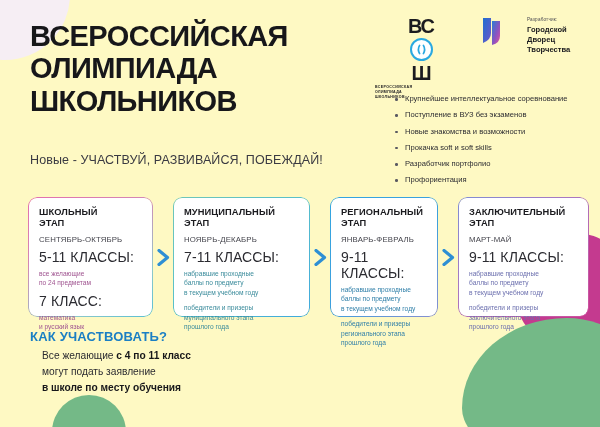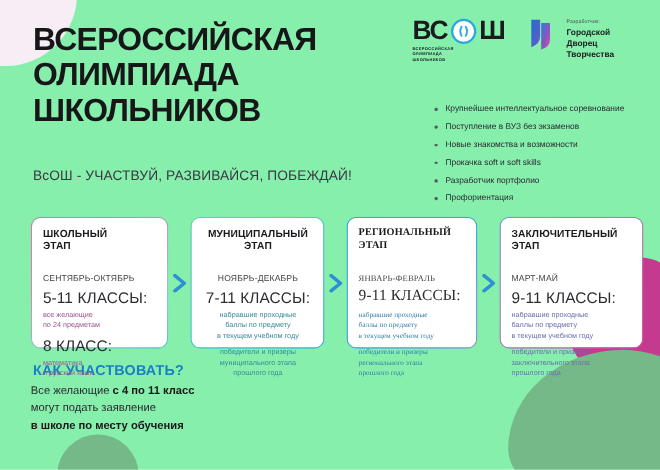--- a/index.html
+++ b/index.html
@@ -4,21 +4,21 @@
 <title>ВсОШ</title>
 <style>
   html,body{margin:0;padding:0;}
   body{
     width:600px;height:427px;
     background:#ffffff;
     font-family:"Liberation Sans","DejaVu Sans",sans-serif;
     overflow:hidden;position:relative;
     -webkit-font-smoothing:antialiased;
   }
-  .poster{position:relative;width:600px;height:427px;overflow:hidden;background:#86efac;}
+  .poster{position:relative;width:600px;height:427px;overflow:hidden;background:#fef9c3;}
 
   
   .deco{position:absolute;pointer-events:none;}
   .blob-magenta{
     right:-34px;top:236px;width:118px;height:112px;
     background:#c43a8f;
     border-radius:60% 40% 45% 55% / 55% 60% 40% 45%;
     transform:rotate(-12deg);
   }
   .blob-green-right{
@@ -39,30 +39,30 @@
   .headline{
     position:absolute;left:30px;top:20px;width:330px;
     font-weight:bold;font-size:29px;line-height:1.12;
     letter-spacing:-0.6px;color:#17171a;text-transform:uppercase;
   }
   .headline div{white-space:nowrap;}
 
   
   .logos{position:absolute;left:375px;top:16px;width:215px;height:52px;display:flex;align-items:flex-start;gap:14px;}
   .vsosh-logo{width:92px;}
-  .vsosh-word{display:flex;align-items:center;gap:2px;font-weight:bold;font-size:24px;letter-spacing:-1px;color:#1b1b1f;line-height:1;}
+  .vsosh-word{display:flex;align-items:center;gap:2px;font-weight:bold;font-size:20px;letter-spacing:-1px;color:#1b1b1f;line-height:1;flex-direction:column;}
   .vsosh-mark{
     display:inline-flex;align-items:center;justify-content:center;
     width:19px;height:19px;border-radius:50%;
     background:#fff;border:2px solid #2aa9e0;
     color:#2aa9e0;font-size:13px;font-weight:bold;line-height:1;
     margin:0 1px;
   }
   .vsosh-sub{margin-top:2px;font-size:3.6px;font-weight:bold;line-height:1.45;letter-spacing:0.35px;color:#1b1b1f;text-transform:uppercase;}
-  .gdt{display:flex;align-items:flex-start;gap:12px;}
+  .gdt{display:flex;align-items:flex-start;gap:24px;}
   .gdt-mark{width:22px;height:30px;flex:0 0 22px;}
   .gdt-text{padding-top:1px;}
   .gdt-dev{font-size:4.6px;color:#4a4a52;letter-spacing:0.2px;line-height:1.3;margin-bottom:2px;}
   .gdt-name{font-size:7.6px;font-weight:bold;color:#1b1b1f;line-height:1.32;}
 
   
   .bullets{position:absolute;left:378px;top:78px;width:216px;}
   .bullets li{
     position:relative;list-style:none;
     font-size:7.6px;line-height:1.42;color:#2b2b31;
@@ -88,51 +88,51 @@
     background-clip:padding-box;
   }
   .card-inner{position:relative;z-index:2;}
   .card::before{
     content:"";position:absolute;inset:-1.1px;border-radius:9px;
     padding:1.1px;z-index:1;
     -webkit-mask:linear-gradient(#000 0 0) content-box,linear-gradient(#000 0 0);
     -webkit-mask-composite:xor;mask-composite:exclude;
   }
   .card1{width:125px;}
-  .card2{width:122px;text-align:center;}
-  .card3{width:119px;font-family:Liberation Serif, serif;}
+  .card2{width:137px;}
+  .card3{width:108px;}
   .card4{width:131px;}
   .card1::before{background:linear-gradient(150deg,#e36fae 0%,#d487b4 35%,#8fc8c9 75%,#59bfd4 100%);}
   .card2::before{background:linear-gradient(140deg,#6fc6b8 0%,#59c0c9 45%,#3fa9dd 100%);}
   .card3::before{background:linear-gradient(140deg,#33a5e0 0%,#3f9fdd 55%,#8a8fd0 100%);}
   .card4::before{background:linear-gradient(140deg,#7d8fd6 0%,#b familiar 0%,#c260a5 60%,#d45ca0 100%);}
   .card4::before{background:linear-gradient(140deg,#7f8ed4 0%,#a878c2 40%,#cf4f9d 100%);}
 
   .card-title{font-weight:bold;font-size:9.3px;line-height:1.22;color:#1b1b1f;text-transform:uppercase;letter-spacing:0.1px;}
-  .card-months{font-size:7.8px;color:#44444c;margin-top:18px;letter-spacing:0.15px;text-transform:uppercase;}
+  .card-months{font-size:7.8px;color:#44444c;margin-top:5px;letter-spacing:0.15px;text-transform:uppercase;}
   .card-grades{font-size:14px;color:#2b2b31;margin-top:5px;letter-spacing:0.1px;}
   .card-note{font-size:6.6px;line-height:1.45;color:#3f7ba3;margin-top:4px;}
   .card-note.blue{color:#2f7fa8;}
   .card-note.lilac{color:#6b6fae;}
   .card-note.pinkish{color:#a05591;}
   .card-note.teal{color:#3a8b9b;}
 
   
   .arrow{
     flex:0 0 auto;width:20px;display:flex;align-items:center;justify-content:center;
     color:#2e8fd4;font-size:17px;font-weight:bold;line-height:1;
   }
   .arrow svg{display:block;}
 
   
   .how-title{
     position:absolute;left:30px;top:329px;
     font-weight:bold;font-size:13px;color:#1b7fc4;letter-spacing:0.2px;text-transform:uppercase;
   }
-  .how-body{position:absolute;left:28px;top:348px;font-size:10.2px;line-height:1.55;color:#2b2b31;}
+  .how-body{position:absolute;left:42px;top:348px;font-size:10.2px;line-height:1.55;color:#2b2b31;}
   .how-body b{font-weight:bold;color:#17171a;}
   .how-body div{white-space:nowrap;}
 </style>
 </head>
 <body>
 
 <div class="poster">
 
   <div class="deco blob-pink-tl"></div>
   <div class="deco blob-magenta"></div>
@@ -199,38 +199,38 @@
       <li>Крупнейшее интеллектуальное соревнование</li>
       <li>Поступление в ВУЗ без экзаменов</li>
       <li>Новые знакомства и возможности</li>
       <li>Прокачка soft и soft skills</li>
       <li>Разработчик портфолио</li>
       <li>Профориентация</li>
     </ul>
   </div>
 
   <div class="tagline">
-    <div>ВсОШ - УЧАСТВУЙ, РАЗВИВАЙСЯ, ПОБЕЖДАЙ!</div>
+    <div>Новые - УЧАСТВУЙ, РАЗВИВАЙСЯ, ПОБЕЖДАЙ!</div>
   </div>
 
   <div class="stages">
 
     <div class="card card1">
       <div class="card-inner">
         <div class="card-title">
           <div>ШКОЛЬНЫЙ</div>
           <div>ЭТАП</div>
         </div>
         <div class="card-months">СЕНТЯБРЬ-ОКТЯБРЬ</div>
         <div class="card-grades">5-11 КЛАССЫ:</div>
         <div class="card-note pinkish">
           <div>все желающие</div>
           <div>по 24 предметам</div>
         </div>
-        <div class="card-grades">8 КЛАСС:</div>
+        <div class="card-grades">7 КЛАСС:</div>
         <div class="card-note pinkish">
           <div>математика</div>
           <div>и русский язык</div>
         </div>
       </div>
     </div>
 
     <div class="arrow">
       <svg width="13" height="17" viewBox="0 0 13 17" aria-hidden="true">
         <path d="M2 1.5 L10.5 8.5 L2 15.5" stroke="#2e8fd4" stroke-width="3.2" fill="none" stroke-linecap="round" stroke-linejoin="round"></path>

